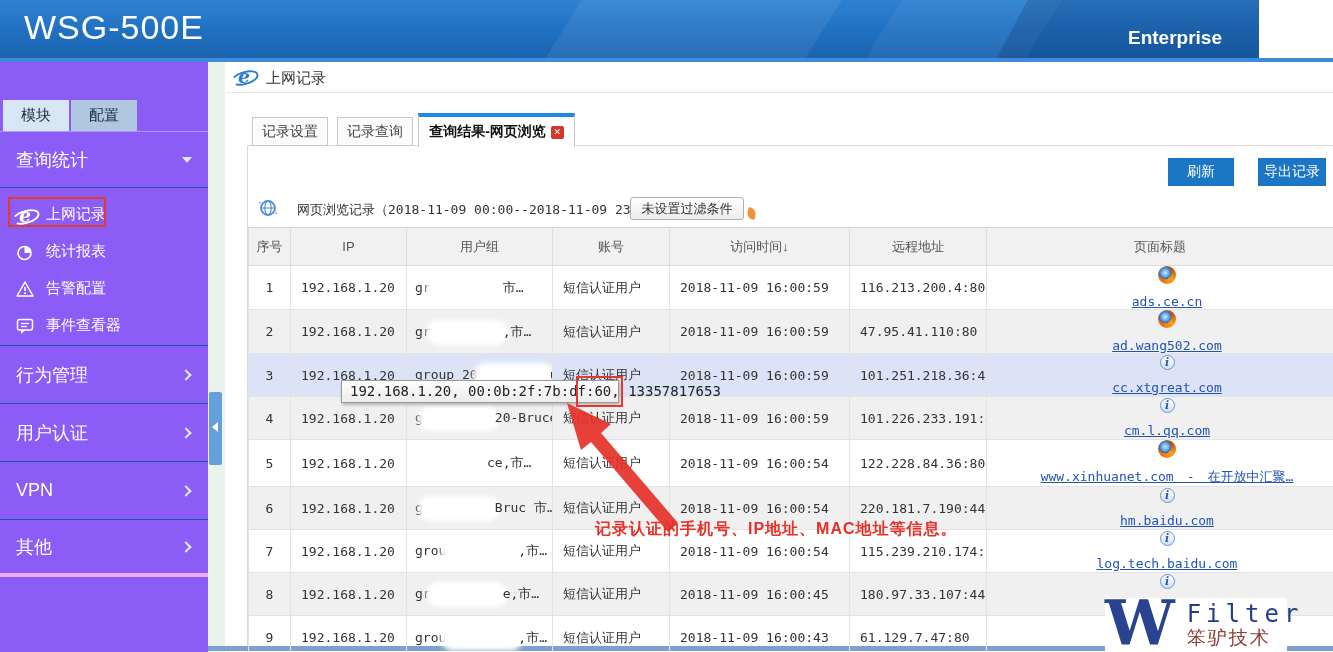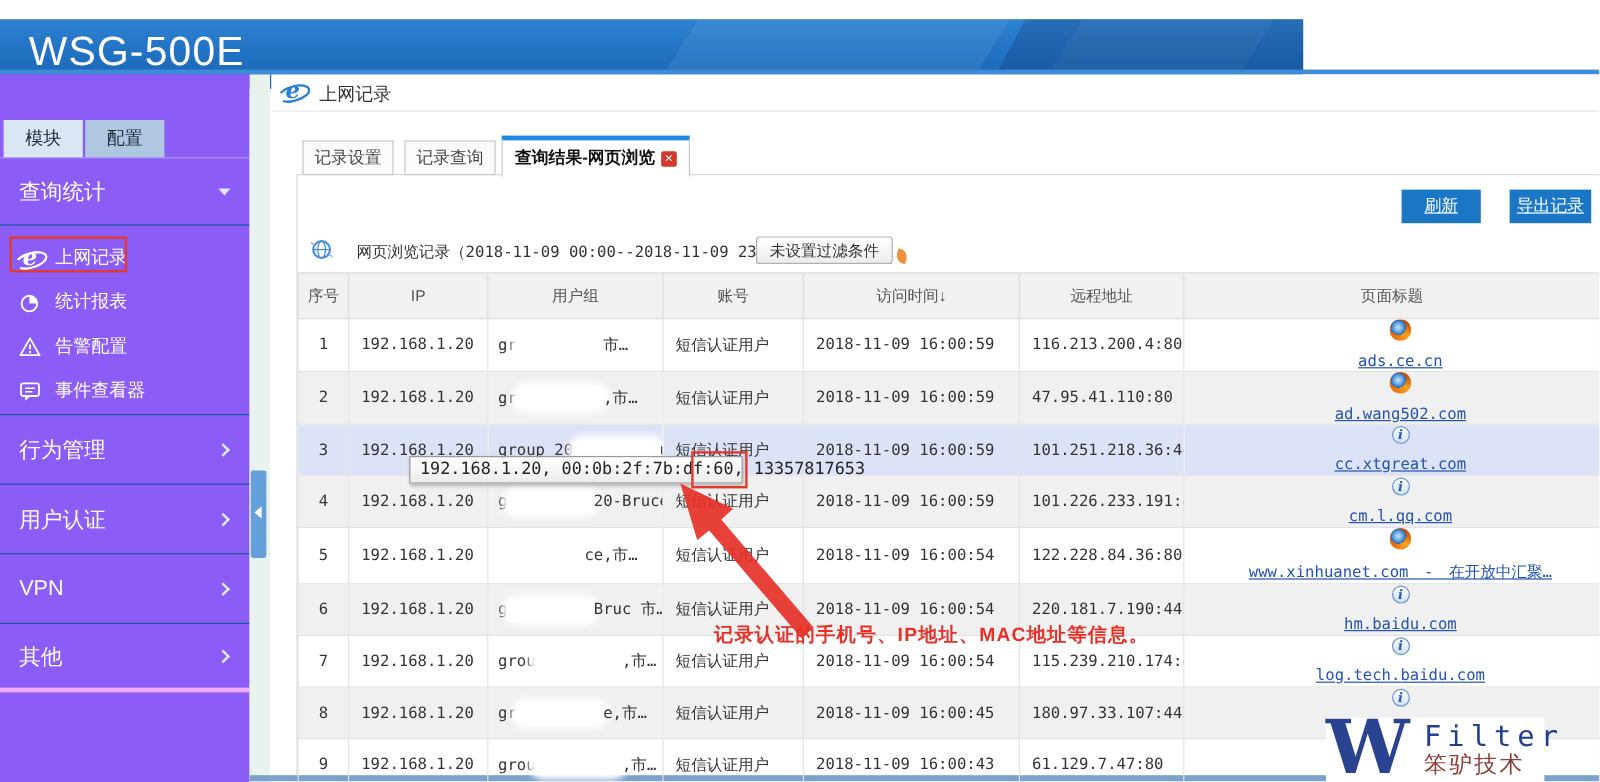--- a/index.html
+++ b/index.html
@@ -1,22 +1,22 @@
 <!DOCTYPE html>
 <html><head>
 <meta charset="utf-8">
 <style>
   * { margin:0; padding:0; box-sizing:border-box; }
   html,body { background:#fff; }
   body { font-family:"Liberation Sans","DejaVu Sans",sans-serif; }
   .screen { position:relative; width:1333px; height:652px; overflow:hidden; background:#fff; }
 
   
-  .header { position:absolute; left:0; top:0; width:1086px; height:58px;
-            background:linear-gradient(180deg,#2f82d2 0%,#2273c4 45%,#1a64b0 100%); overflow:hidden;margin-top:16px; }
+  .header { position:absolute; left:0; top:0; width:1259px; height:58px;
+            background:linear-gradient(180deg,#2f82d2 0%,#2273c4 45%,#1a64b0 100%); overflow:hidden; }
   .header .deco1 { position:absolute; left:560px; top:-10px; width:260px; height:90px;
                    background:rgba(255,255,255,.07); transform:skewX(-32deg); }
   .header .deco2 { position:absolute; left:880px; top:-10px; width:160px; height:90px;
                    background:rgba(255,255,255,.05); transform:skewX(-32deg); }
   .header .deco3 { position:absolute; right:-30px; top:-10px; width:280px; height:90px;
                    background:rgba(4,20,60,.18); transform:skewX(-28deg); }
   .logo { position:absolute; left:24px; top:8px; color:#fff; font-size:34px; font-weight:300;
           letter-spacing:1px; font-family:"Liberation Sans","DejaVu Sans",sans-serif; }
   .edition { position:absolute; left:1128px; top:27px; color:#fff; font-size:19px; font-weight:bold; }
   .home-icon { position:absolute; left:1296px; top:18px; width:26px; height:24px; }
@@ -73,21 +73,21 @@
   .tab { position:absolute; height:29px; top:55px; background:#fbfbfb; border:1px solid #c8c8c8;
          font-size:14px; color:#444; display:flex; align-items:center; justify-content:center; cursor:pointer; z-index:3; }
   .tab1 { left:26px;  width:76px; }
   .tab2 { left:111px; width:76px; }
   .tab.active { top:51px; height:34px; left:192px; width:157px; background:#fff;
                 border-top:4px solid #1e88e5; border-bottom:none; font-weight:bold; color:#111; z-index:4; }
   .close-x { width:13px; height:13px; background:#d4372c; border-radius:2px; color:#fff; font-size:9px;
              line-height:13px; text-align:center; margin-left:5px; cursor:pointer; font-weight:bold; }
 
   .btn { position:absolute; top:96px; height:28px; background:#1b76c6; color:#fff; font-size:14px;
-         border:none; display:flex; align-items:center; justify-content:center; cursor:pointer; z-index:2;text-decoration:underline; }
+         border:none; display:flex; align-items:center; justify-content:center; cursor:pointer; z-index:2; }
   .btn-refresh { left:942px; width:66px; }
   .btn-export  { left:1032px; width:68px; }
 
   .globe-icon { position:absolute; left:32px; top:136px; width:20px; height:20px; }
   .filter-summary { position:absolute; left:71px; top:139px; font-size:13px; color:#333;
                     font-family:"DejaVu Sans Mono","Liberation Mono",monospace; }
   .filter-btn { position:absolute; left:404px; top:135px; width:114px; height:23px; border:1px solid #b0b0b0;
                 border-radius:3px; background:linear-gradient(180deg,#ffffff,#ececec); font-size:13px; color:#333;
                 display:flex; align-items:center; justify-content:center; cursor:pointer; }
   .filter-flag { position:absolute; left:521px; top:146px; width:9px; height:11px; background:#f0923c;

